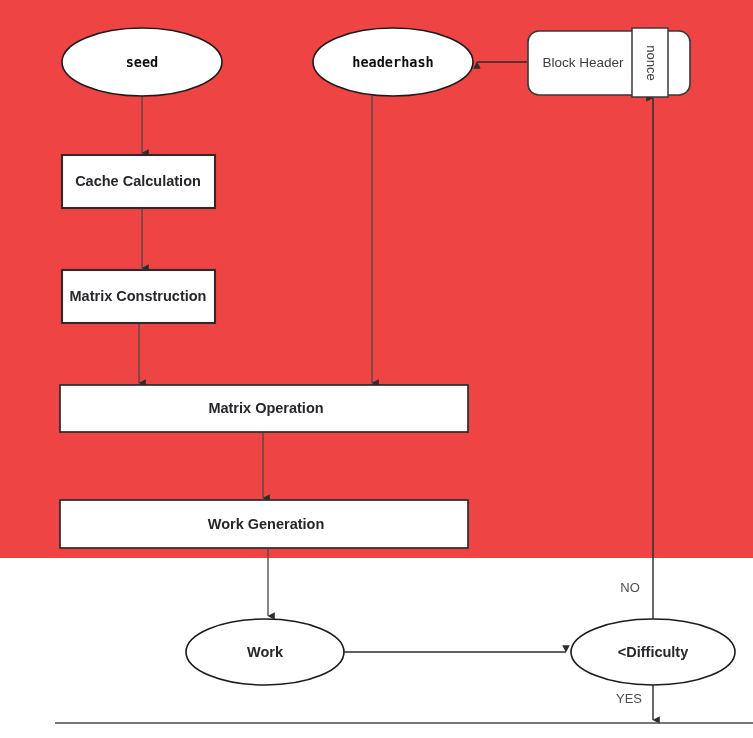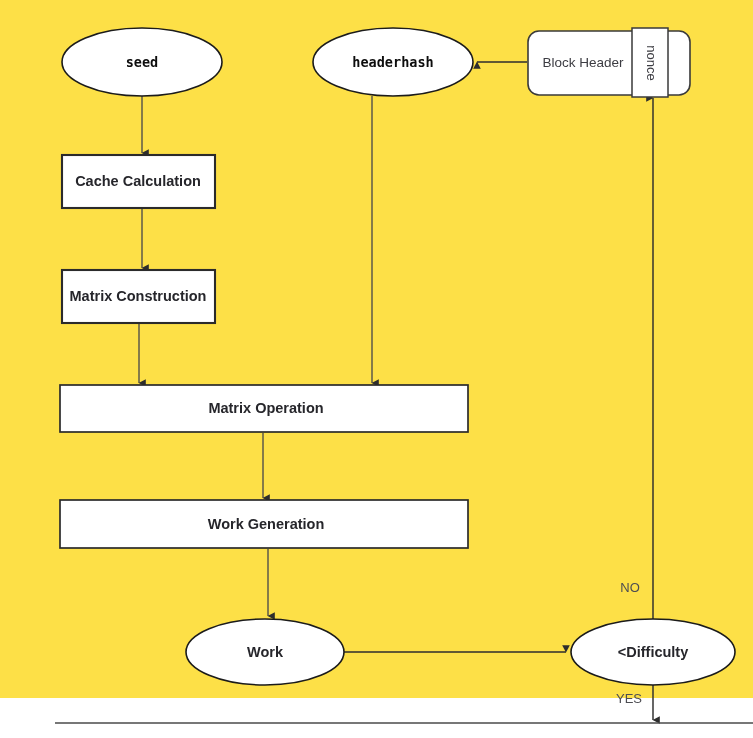--- a/index.html
+++ b/index.html
@@ -10,22 +10,22 @@
   }
   body {
     font-family: "Liberation Sans", sans-serif;
     width: 753px;
     height: 738px;
     overflow: hidden;
   }
   #flowchart-root {
     position: relative;
     width: 753px;
-    height: 698px;
-    background: #fde047;
+    height: 558px;
+    background: #ef4444;
   }
   svg#flow-svg {
     display: block;
     width: 753px;
     height: 738px;
   }
   .node-shape {
     fill: #ffffff;
     stroke: #1b1b1b;
     stroke-width: 1.6;

